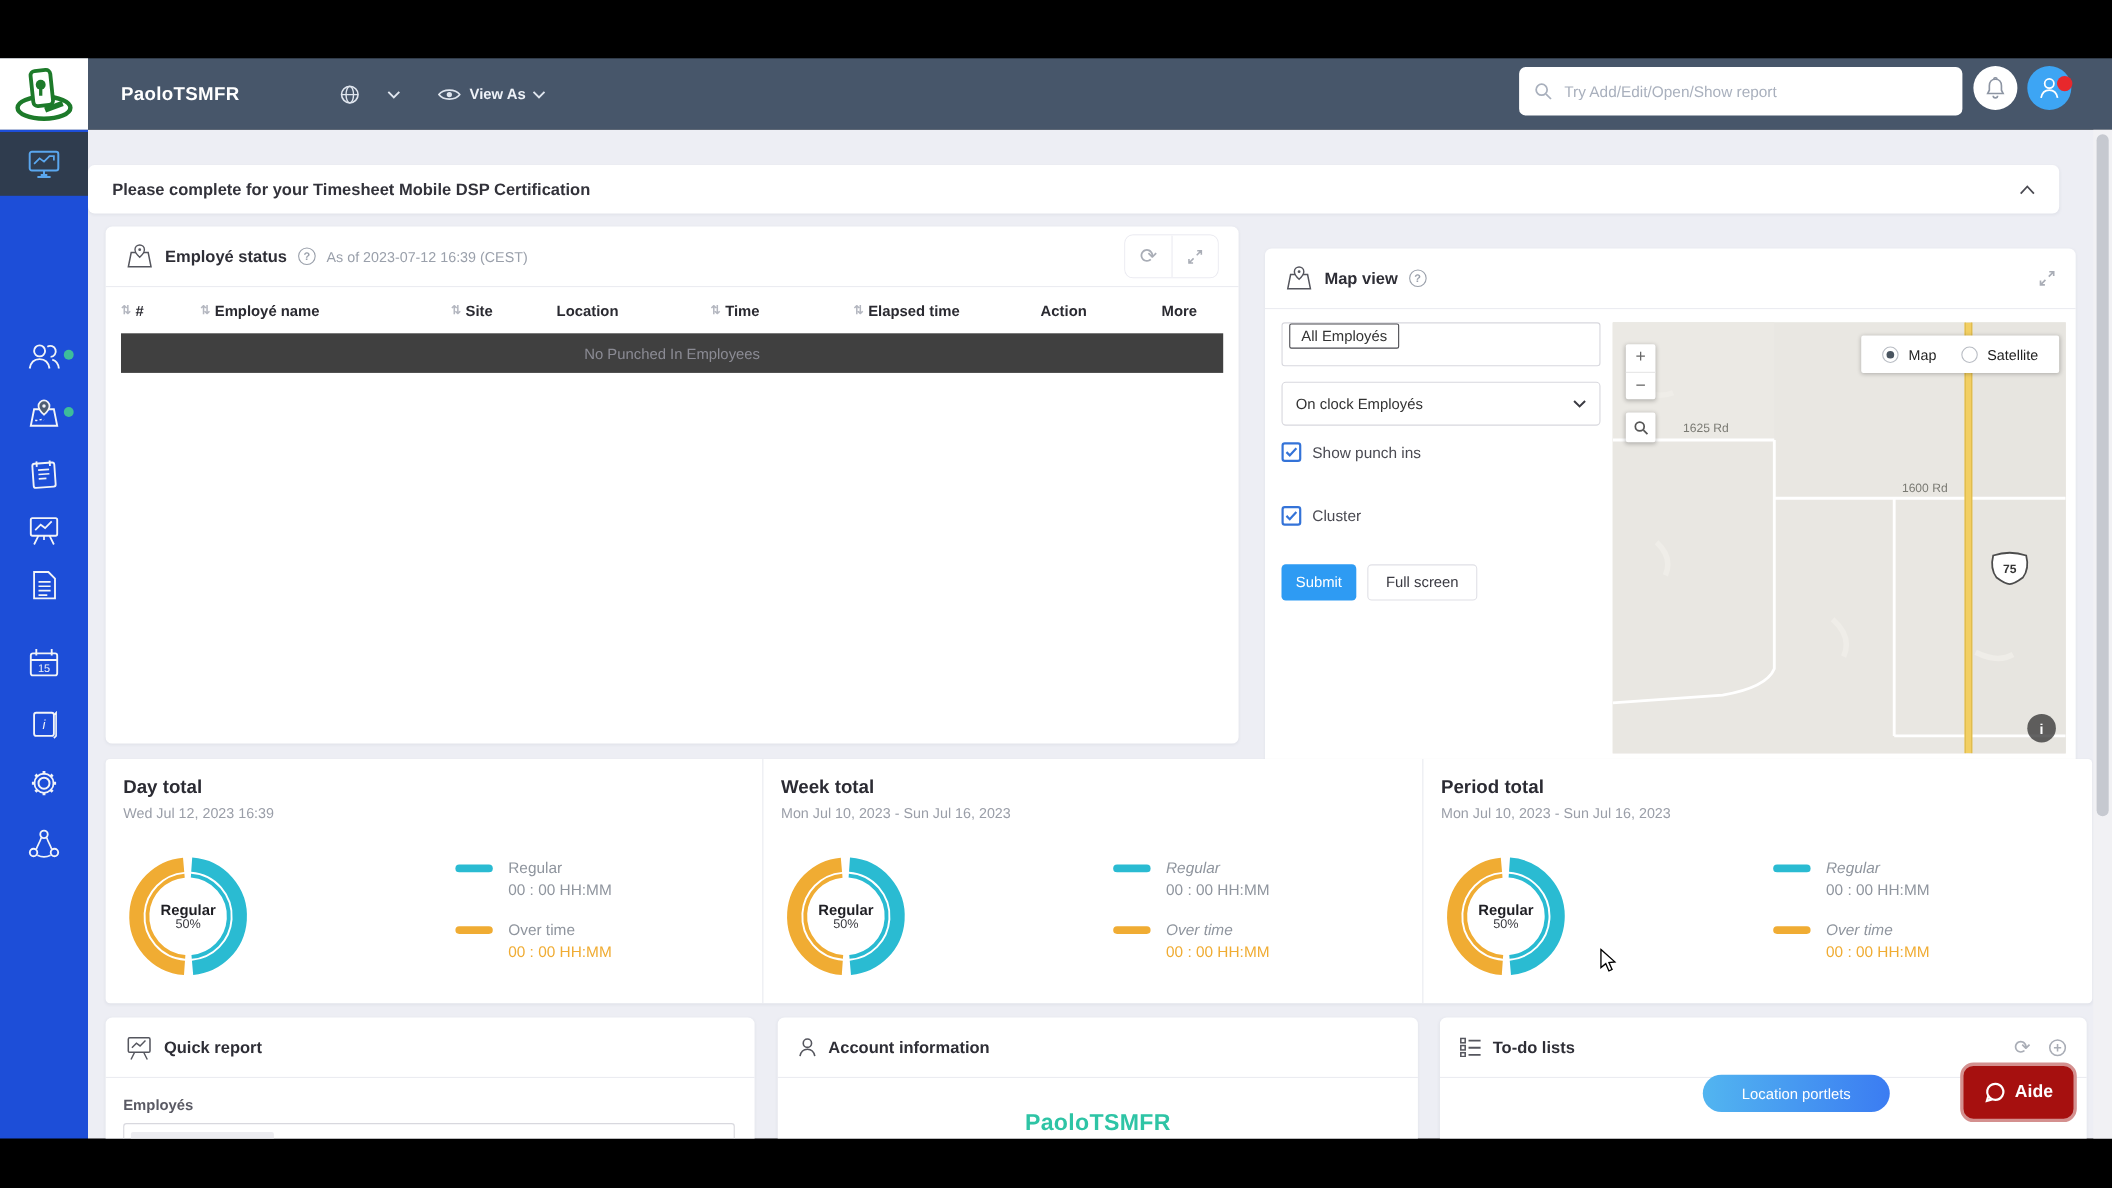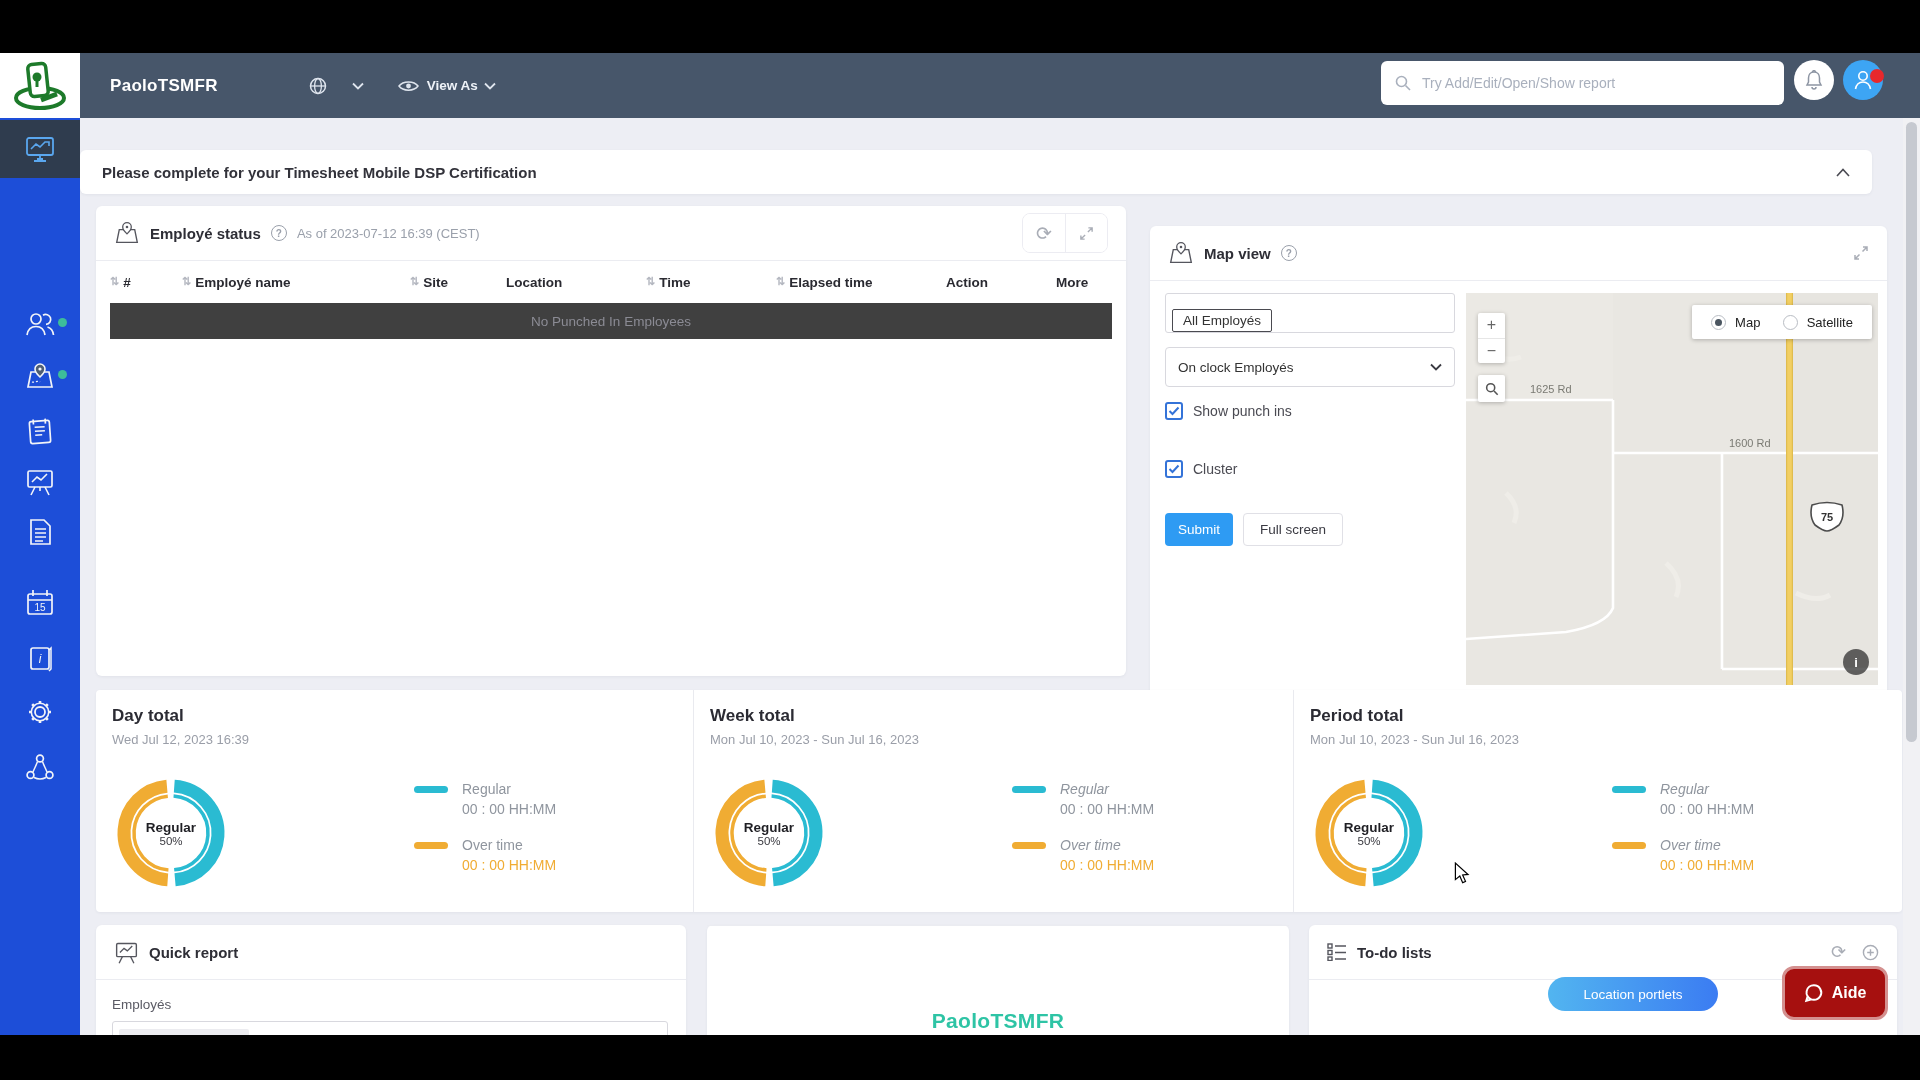--- a/index.html
+++ b/index.html
@@ -35,21 +35,21 @@
   
   .tabs{display:flex;border-bottom:1px solid #e8e9ef;height:46px;}
   .tab{flex:1;display:flex;align-items:center;justify-content:center;gap:8px;color:#2e9bf3;font-size:14px;position:relative;}
   .tab .cnt{font-weight:bold;}
   .tab.active::after{content:"";position:absolute;left:14px;right:14px;bottom:-2px;height:4px;border-radius:3px;background:linear-gradient(90deg,#54b0f6,#2e9bf3);}
   
   .thead{display:flex;align-items:center;padding:0 14px;height:42px;font-size:13.5px;font-weight:bold;color:#2a2a31;}
   .sorticon{color:#b4b7c0;font-size:11px;margin-right:4px;}
   .emptyrow{margin:0 14px;height:36px;background:#404040;display:flex;align-items:center;justify-content:center;color:#8b8b94;font-size:13.5px;}
   
-  .minput{position:absolute;left:15px;top:67px;width:290px;height:40px;border:1px solid #d8d8de;border-radius:3px;display:flex;align-items:flex-end;padding:0 6px;}
+  .minput{position:absolute;left:15px;top:67px;width:290px;height:40px;border:1px solid #d8d8de;border-radius:3px;display:flex;align-items:flex-start;padding:0 6px;}
   .chip{border:1px solid #4a4a50;border-radius:2px;padding:3px 10px;font-size:13.5px;color:#333;}
   .mselect{position:absolute;left:15px;top:121px;width:290px;height:40px;border:1px solid #d8d8de;border-radius:4px;display:flex;align-items:center;justify-content:space-between;padding:0 12px;font-size:13.5px;color:#333;background:#fff;}
   .chk{width:18px;height:18px;border:2px solid #3473d8;border-radius:3px;display:flex;align-items:center;justify-content:center;}
   .chkrow{position:absolute;display:flex;align-items:center;gap:10px;font-size:14px;color:#4a4a52;}
   .btn-submit{position:absolute;left:15px;top:287px;width:68px;height:33px;background:#2e9bf3;color:#fff;border:none;border-radius:4px;font-size:13.5px;}
   .btn-full{position:absolute;left:93px;top:287px;width:100px;height:33px;background:#fff;color:#3a3a42;border:1px solid #e0e0e6;border-radius:4px;font-size:13.5px;}
   
   .mapbox{position:absolute;left:316px;top:67px;width:412px;height:392px;background:#e9e7e2;overflow:hidden;}
   .gm-ctl{position:absolute;background:#fff;box-shadow:0 1px 4px rgba(0,0,0,.25);border-radius:2px;}
   .radio{width:15px;height:15px;border:1.5px solid #b9bdc4;border-radius:50%;display:inline-flex;align-items:center;justify-content:center;}
@@ -480,27 +480,34 @@
     <div class="card" style="left:16px;top:807px;width:590px;height:260px;">
       <div class="card-hd">
         <svg width="25" height="23" viewBox="0 0 30 28" style="color:#55565e;">
           <rect x="3" y="3" width="24" height="16" rx="1.5" fill="none" stroke="currentColor" stroke-width="1.7"></rect>
           <path d="M7 14 L12 9 L16 12 L22 6" fill="none" stroke="currentColor" stroke-width="1.6"></path>
           <path d="M10 19 L6 27 M20 19 L24 27" stroke="currentColor" stroke-width="1.6"></path>
         </svg>
         <span class="card-title">Quick report</span>
       </div>
       <div class="divider"></div>
-      <div class="blabel" style="position:absolute;left:16px;top:72px;">Employés</div>
+      <div class="blabel" style="position:absolute;left:16px;top:72px;font-weight:bold;">Employés</div>
       <div style="position:absolute;left:16px;top:96px;width:556px;height:40px;border:1px solid #d8d8de;border-radius:3px;display:flex;align-items:center;padding:0 6px;">
         <span style="background:#ececf0;border-radius:2px;width:130px;height:24px;"></span>
       </div>
     </div>
 
     <div class="card" style="left:627px;top:807px;width:582px;height:260px;">
+      <div class="card-hd">
+        <svg width="18" height="20" viewBox="0 0 20 22" style="color:#55565e;">
+          <circle cx="10" cy="7" r="4.2" fill="none" stroke="currentColor" stroke-width="1.6"></circle>
+          <path d="M2.5 20 C3.5 14.8 7 13 10 13 C13 13 16.5 14.8 17.5 20" fill="none" stroke="currentColor" stroke-width="1.6"></path>
+        </svg>
+        <span class="card-title">Account information</span>
+      </div>
       <div class="divider"></div>
       <div style="position:absolute;left:0;top:84px;width:100%;text-align:center;font-size:21px;font-weight:bold;color:#2ec4a5;letter-spacing:.3px;">PaoloTSMFR</div>
     </div>
 
     <div class="card" style="left:1229px;top:807px;width:588px;height:260px;">
       <div class="card-hd">
         <svg width="20" height="18" viewBox="0 0 20 18" style="color:#55565e;">
           <rect x="1" y="1" width="4" height="4" fill="none" stroke="currentColor" stroke-width="1.4"></rect>
           <rect x="1" y="7.5" width="4" height="4" fill="none" stroke="currentColor" stroke-width="1.4"></rect>
           <rect x="1" y="14" width="4" height="3.5" fill="none" stroke="currentColor" stroke-width="1.4"></rect>

